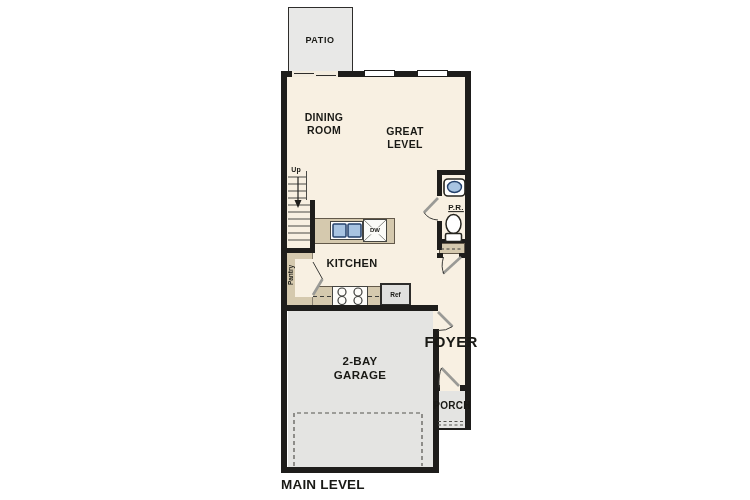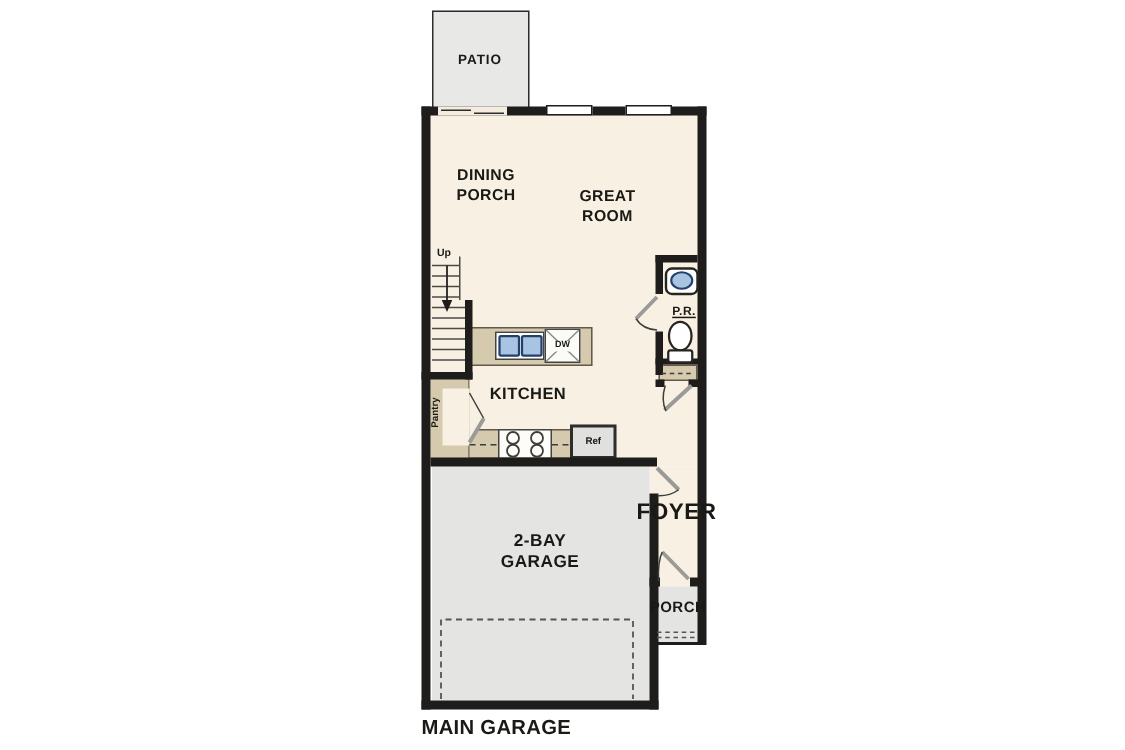--- a/index.html
+++ b/index.html
@@ -141,28 +141,28 @@
       <path d="M438,330.5 Q446,331 452.5,326.5" fill="none" stroke="#3d3d3a" stroke-width="1"></path>
     </g>
     <g>
       <line x1="441.5" y1="368" x2="459" y2="386" stroke="#9a9a96" stroke-width="2.6"></line>
       <path d="M439,387.5 Q438.5,374 441.5,368" fill="none" stroke="#3d3d3a" stroke-width="1"></path>
     </g>
   </svg>
 
   <div class="lbl" style="left:320px;top:40px;font-size:9px;letter-spacing:.6px;">PATIO</div>
   <div class="lbl" style="left:324px;top:124px;font-size:10.5px;">DINING
-PORCH</div>
+ROOM</div>
   <div class="lbl" style="left:405px;top:138px;font-size:10.5px;">GREAT
-ROOM</div>
+LEVEL</div>
   <div class="lbl" style="left:352px;top:264px;font-size:11px;">KITCHEN</div>
   <div class="lbl small" style="left:296px;top:170px;font-size:7px;">Up</div>
   <div class="lbl small" style="left:291px;top:275px;font-size:6.5px;transform:translate(-50%,-50%) rotate(-90deg);">Pantry</div>
   <div class="lbl small" style="left:375px;top:230.5px;font-size:6px;background:#fbfbf8;padding:0 1px;">DW</div>
   <div class="lbl small" style="left:395.5px;top:294.5px;font-size:6.5px;">Ref</div>
   <div class="lbl" style="left:456px;top:208px;font-size:8px;text-decoration:underline;">P.R.</div>
   <div class="lbl" style="left:451px;top:342px;font-size:15px;">FOYER</div>
   <div class="lbl" style="left:452px;top:406px;font-size:10px;">PORCH</div>
   <div class="lbl" style="left:360px;top:368px;font-size:11.5px;">2-BAY
 GARAGE</div>
-  <div class="lbl" style="left:281px;top:477px;font-size:13.5px;transform:none;text-align:left;letter-spacing:.2px;">MAIN GARAGE</div>
+  <div class="lbl" style="left:281px;top:477px;font-size:13.5px;transform:none;text-align:left;letter-spacing:.2px;">MAIN LEVEL</div>
 
 </div>
 
 </body></html>

